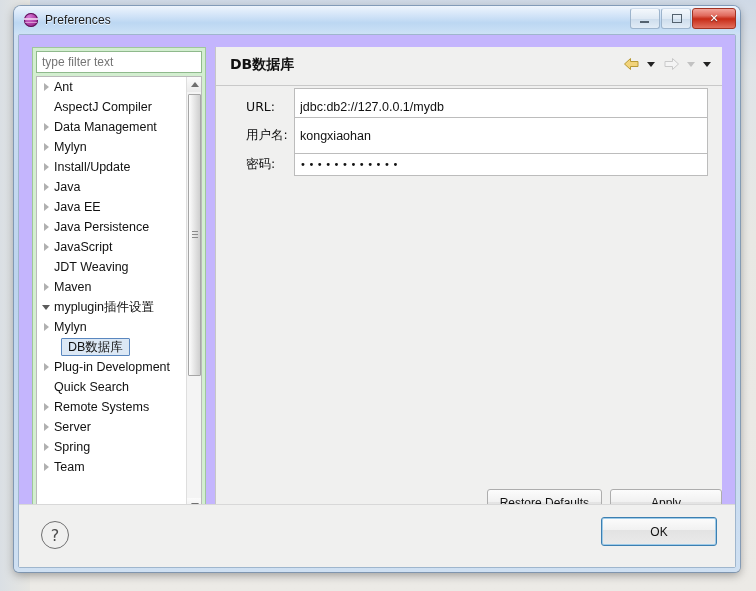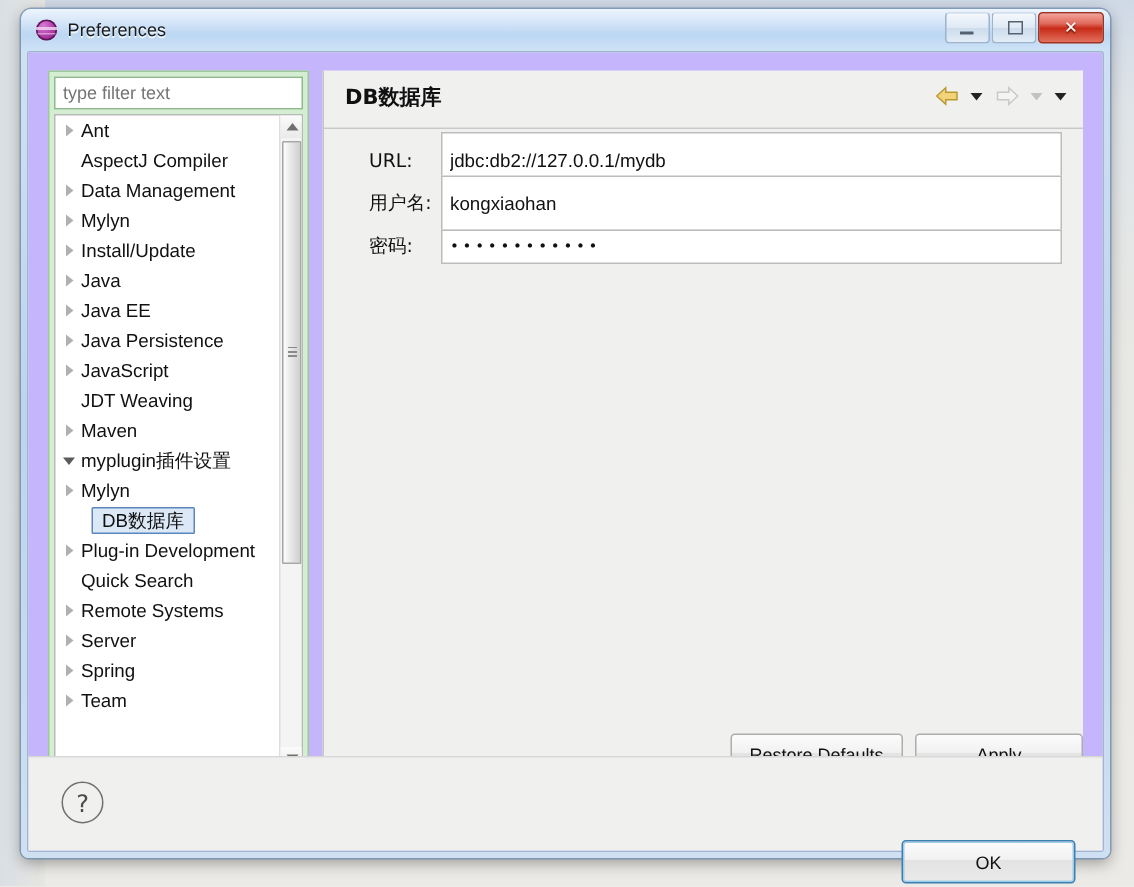--- a/index.html
+++ b/index.html
@@ -190,21 +190,21 @@
   }
 
   .bottom-btns{
     position:absolute;right:0;bottom:0;display:flex;gap:8px;
   }
   .btn{
     height:26px;min-width:86px;padding:0 12px;
     border:1px solid #adadad;border-radius:3px;
     background:linear-gradient(180deg,#fcfcfc 0%,#f1f1f1 45%,#e3e3e3 46%,#eaeaea 100%);
     font-family:"Liberation Sans",sans-serif;font-size:12px;color:#111;
-    display:flex;align-items:center;justify-content:center;cursor:default;margin-top:43px;
+    display:flex;align-items:center;justify-content:center;cursor:default;
   }
   .btn.default{
     border:1px solid #3c7fb1;
     box-shadow:0 0 0 1px #9ecbe8 inset;
   }
 
   
   .footer{
     position:absolute;left:0;right:0;bottom:0;height:62px;
     background:#f0f0ef;border-top:1px solid #d8d8d8;

